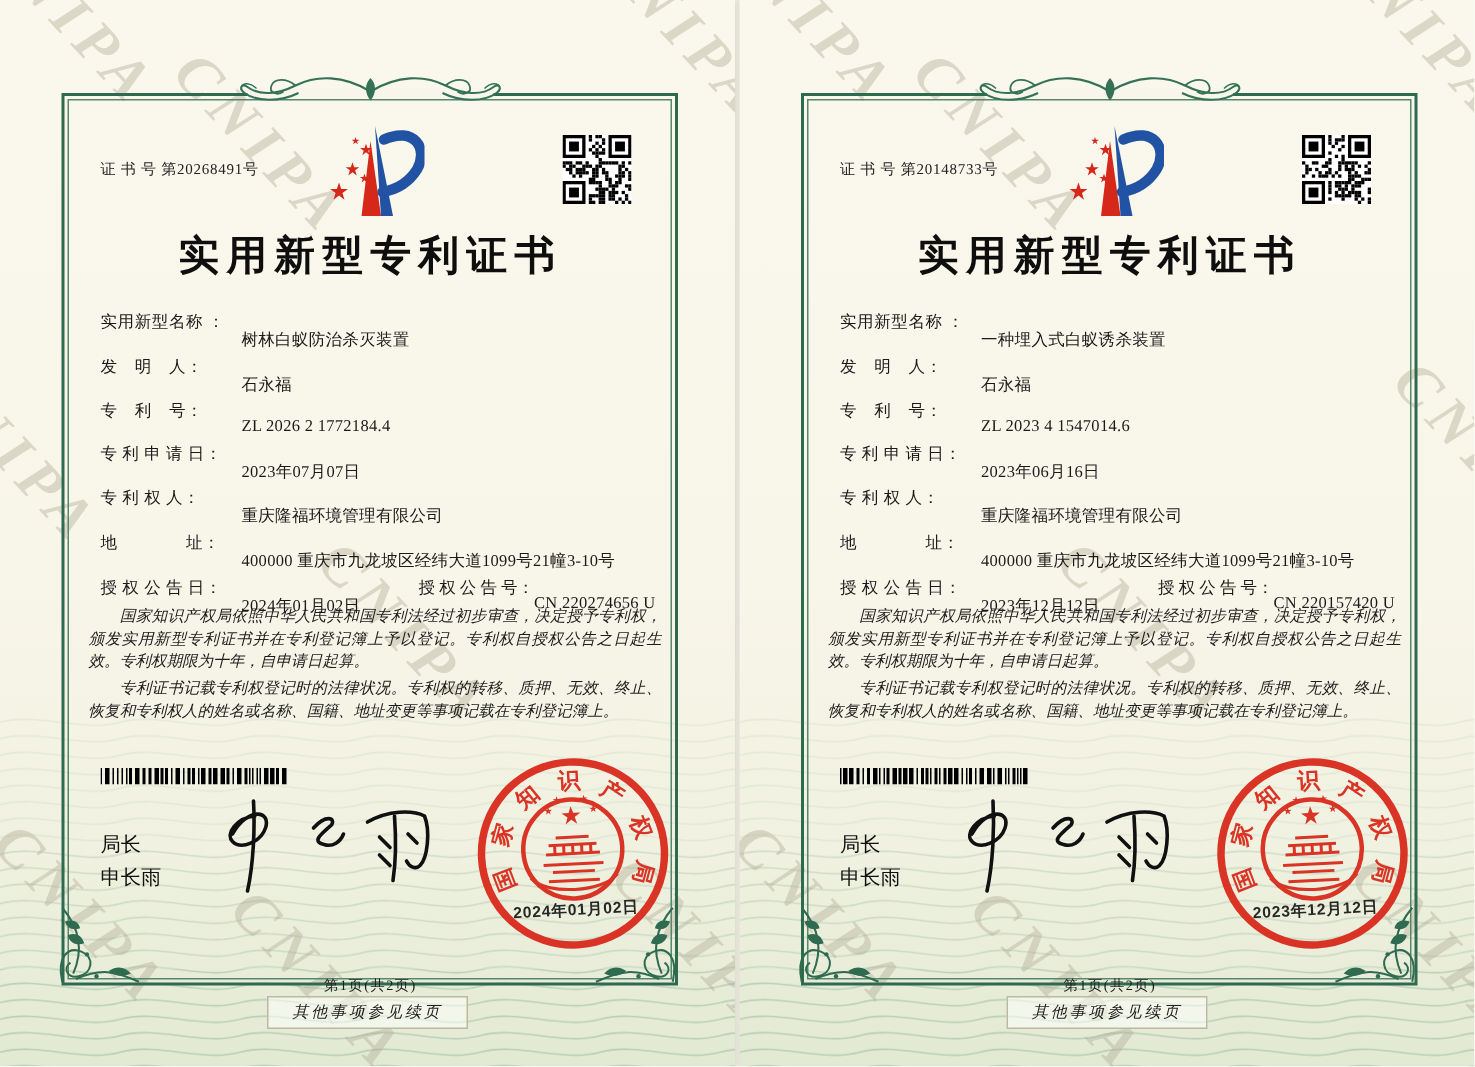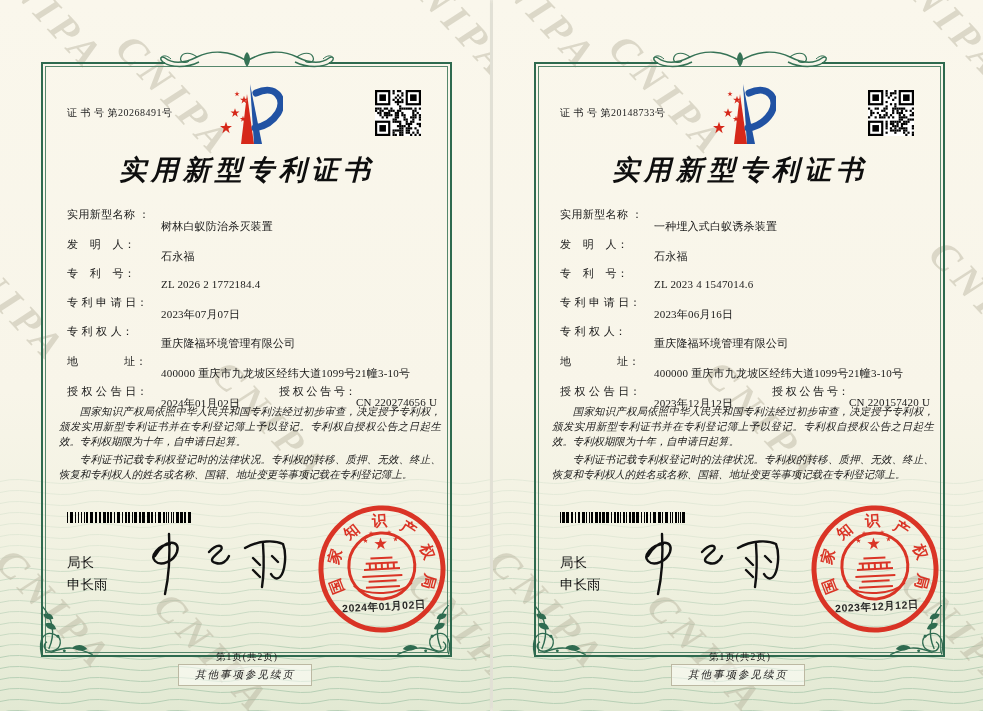--- a/index.html
+++ b/index.html
@@ -18,21 +18,21 @@
   .frame{position:absolute;left:41px;right:38px;top:62px;bottom:54px;
          border:2.6px solid #2e6a4f;z-index:2;}
   .frame-inner{position:absolute;inset:2px;border:1px solid #55876c;}
   .ornament{position:absolute;z-index:3;}
   
   .content{position:absolute;left:41px;top:62px;width:412px;height:595px;z-index:4;}
   .cert-no{position:absolute;left:26px;top:44px;font-size:10px;color:#222;letter-spacing:.5px;}
   .logo{position:absolute;left:176px;top:20px;}
   .qr{position:absolute;left:334px;top:28px;}
   .title{position:absolute;left:0;right:0;top:90px;text-align:center;
-         font-size:27px;font-weight:700;letter-spacing:5px;color:#0e0e0e;font-style:italic;}
+         font-size:27px;font-weight:700;letter-spacing:5px;color:#0e0e0e;}
   .row{position:absolute;left:26px;right:8px;display:flex;font-size:11px;color:#1a1a1a;white-space:nowrap;}
   .row .lbl{display:inline-block;min-width:94px;letter-spacing:.4px;}
   .row .val{letter-spacing:.2px;margin-top:12px;}
   .row .val1{display:inline-block;min-width:118px;}
   .row .lbl2{display:inline-block;margin-left:0;}
   .paras{position:absolute;left:18px;right:12px;top:342px;font-style:italic;
          font-size:10.4px;line-height:15px;color:#1c1c1c;text-align:justify;}
   .paras p{margin:0 0 3px 0;text-indent:2em;}
   .barcode{position:absolute;left:26px;top:450px;width:128px;height:11px;}
   .director{position:absolute;left:26px;top:490px;z-index:5;

